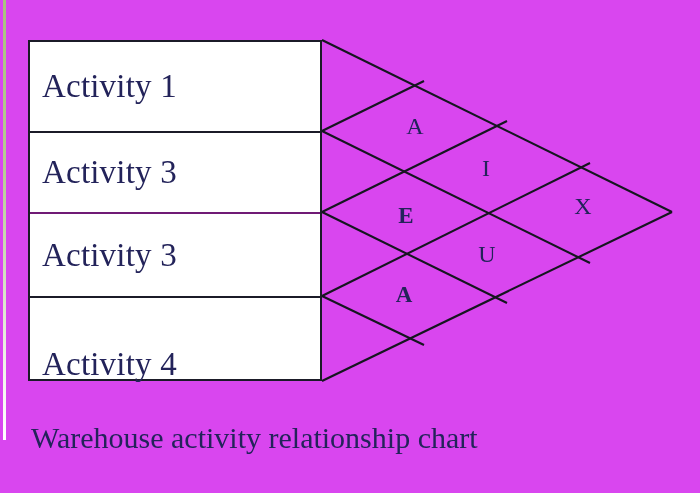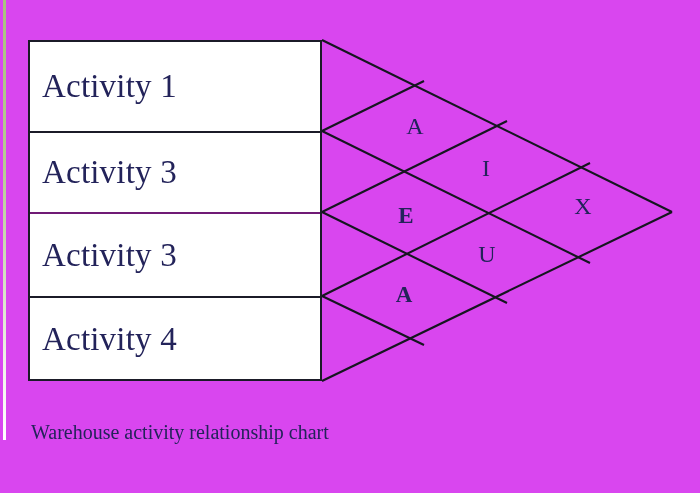--- a/index.html
+++ b/index.html
@@ -55,21 +55,21 @@
   .activity-row .activity-label {
     font-size: 33px;
     line-height: 1;
     color: #23235a;
     letter-spacing: 0.2px;
     white-space: nowrap;
   }
   #row-0 { top: 0px;   height: 89px; }
   #row-1 { top: 89px;  height: 81px; border-top: 2px solid #1b1b28; }
   #row-2 { top: 170px; height: 84px; border-top: 2px solid #701a75; }
-  #row-3 { top: 254px; height: 85px; border-top: 2px solid #1b1b28; }
+  #row-3 { top: 254px; height: 85px; border-top: 2px solid #1b1b28; align-items: flex-end; }
 
   
   #lattice {
     position: absolute;
     left: 0;
     top: 0;
     width: 700px;
     height: 493px;
     pointer-events: none;
   }
@@ -83,21 +83,21 @@
     transform: translate(-50%, -50%);
     white-space: nowrap;
   }
   .rel-letter.bold { font-weight: bold; font-size: 23px; }
 
   
   #caption {
     position: absolute;
     left: 31px;
     top: 420px;
-    font-size: 20px;
+    font-size: 30px;
     line-height: 1.2;
     color: #23235a;
     white-space: nowrap;
   }
 </style>
 </head>
 <body>
 
 <div id="stage">
 

